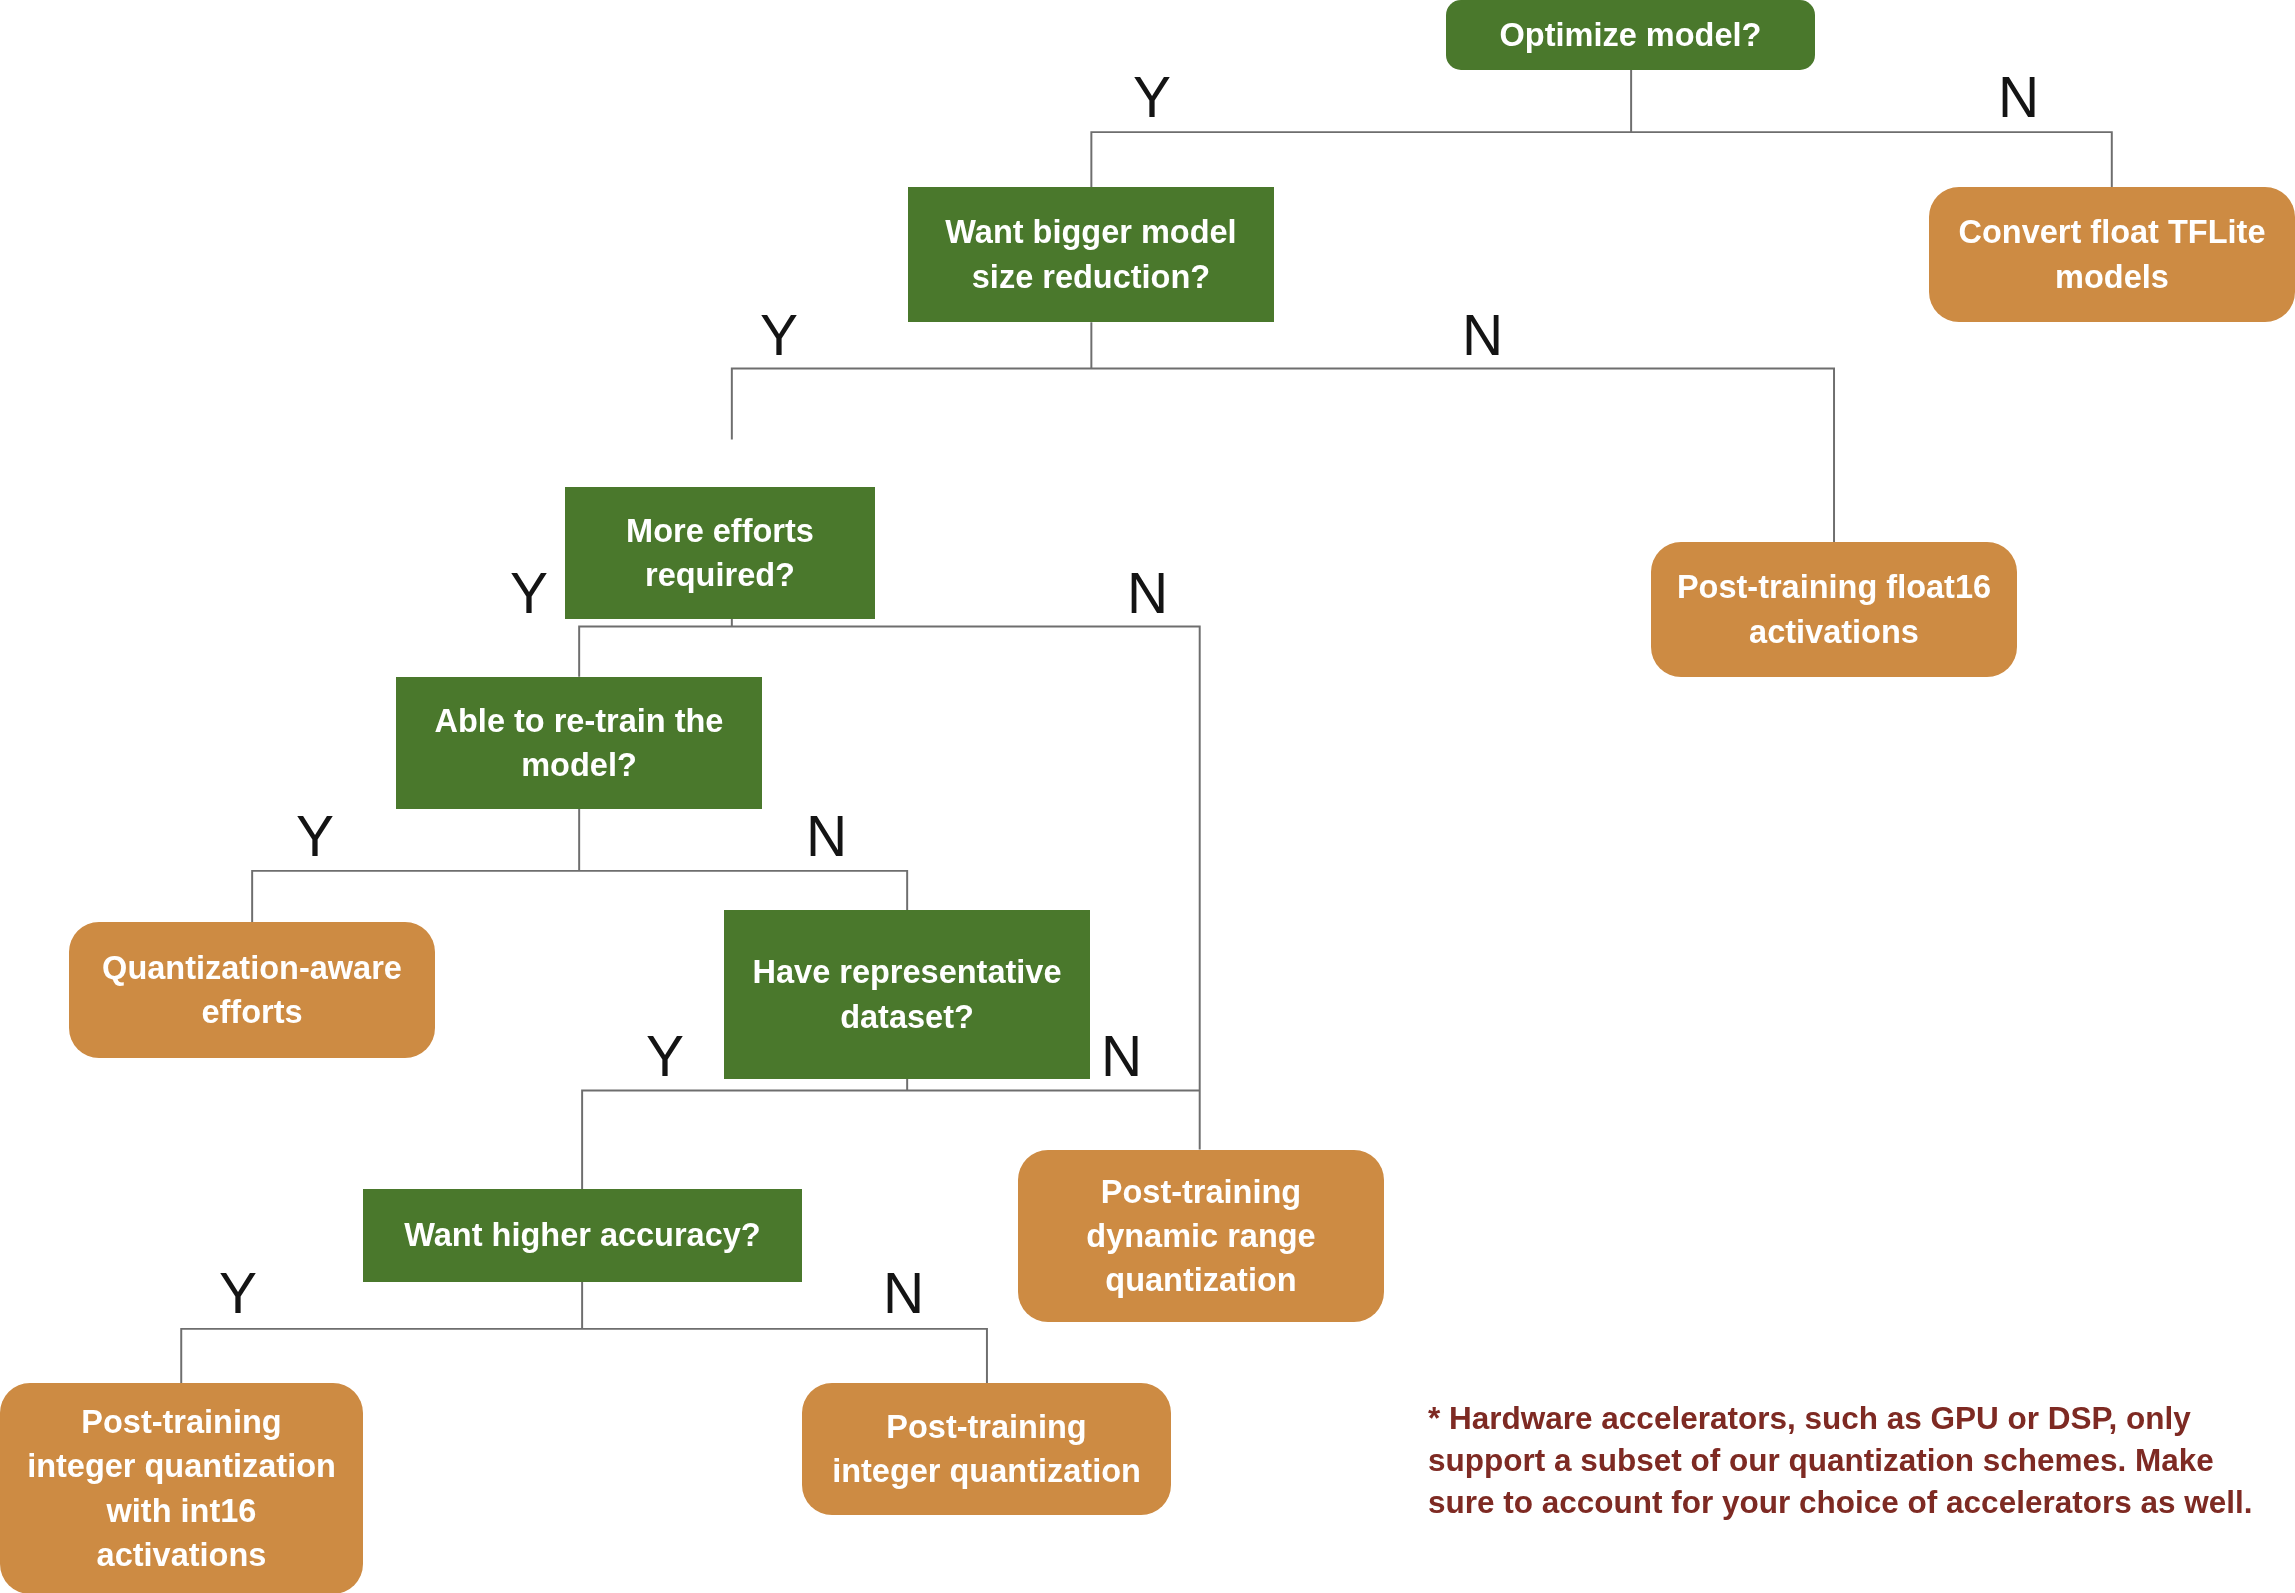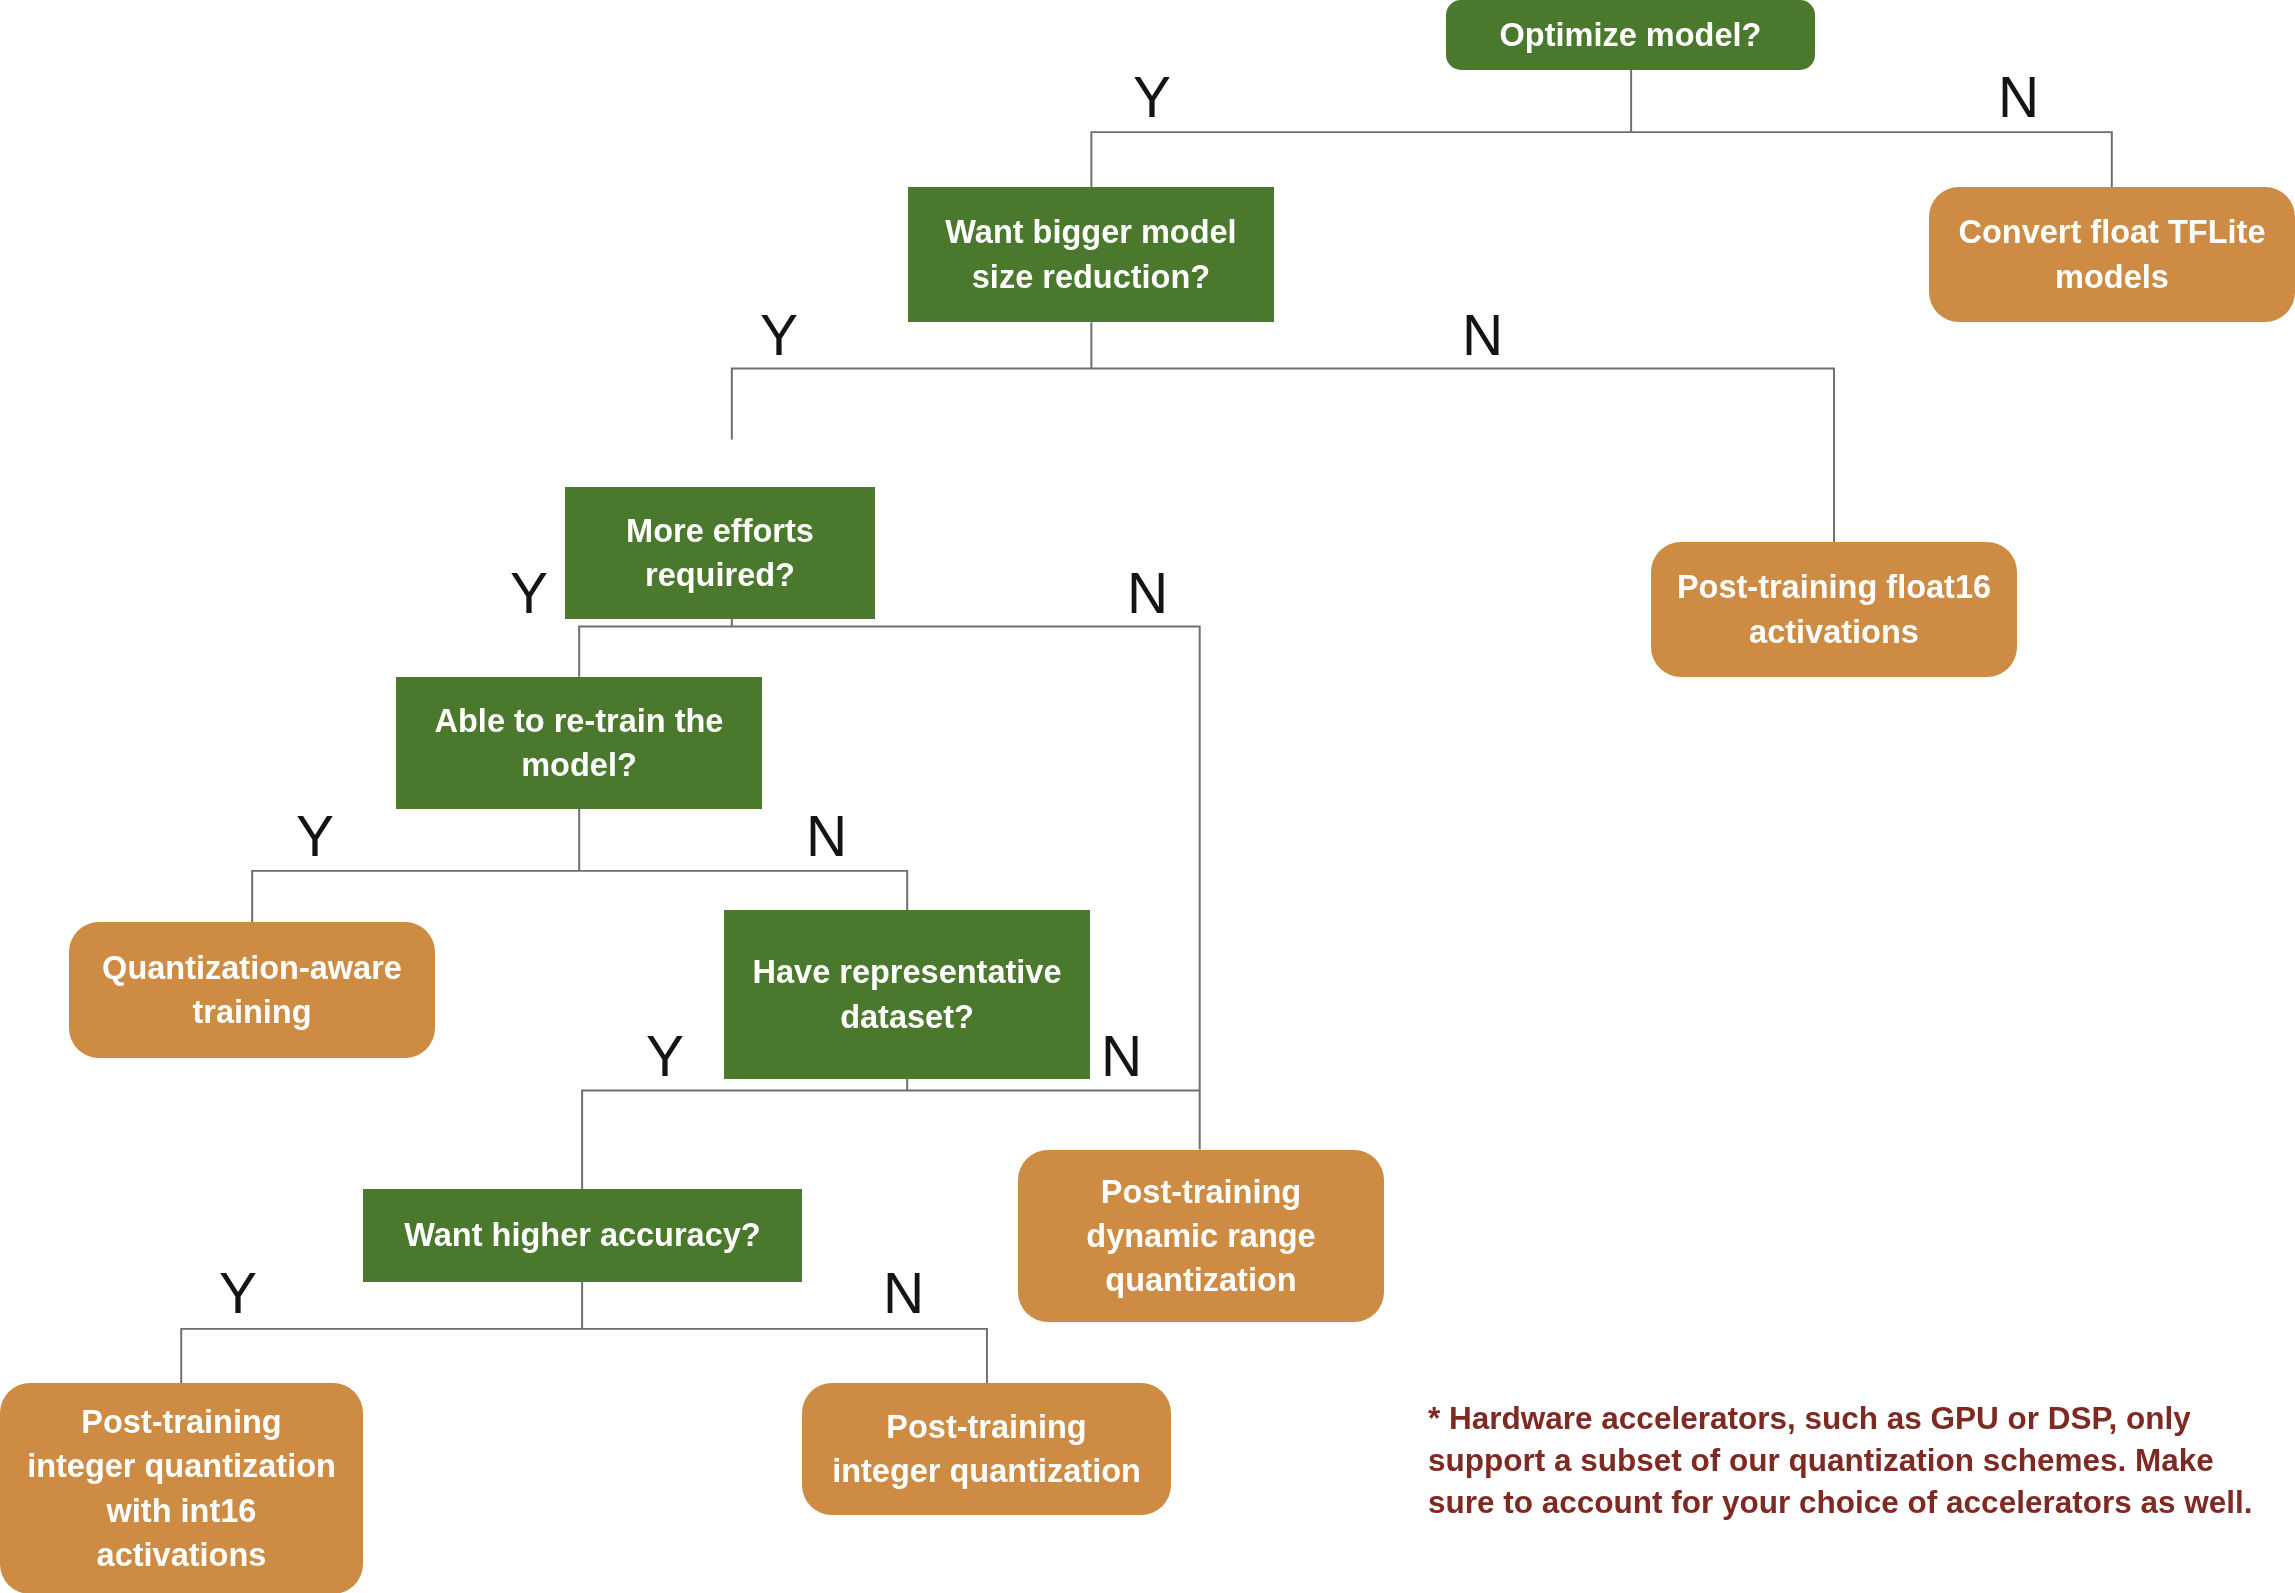--- a/index.html
+++ b/index.html
@@ -100,21 +100,21 @@
 model?</div>
   <div class="node decision n-dataset">Have representative
 dataset?</div>
   <div class="node decision n-accuracy">Want higher accuracy?</div>
 
   <div class="node outcome n-convert">Convert float TFLite
 models</div>
   <div class="node outcome n-float16">Post-training float16
 activations</div>
   <div class="node outcome n-qat">Quantization-aware
-training</div>
+efforts</div>
   <div class="node outcome n-dynamic">Post-training
 dynamic range
 quantization</div>
   <div class="node outcome n-int16">Post-training
 integer quantization
 with int16
 activations</div>
   <div class="node outcome n-integer">Post-training
 integer quantization</div>
 

